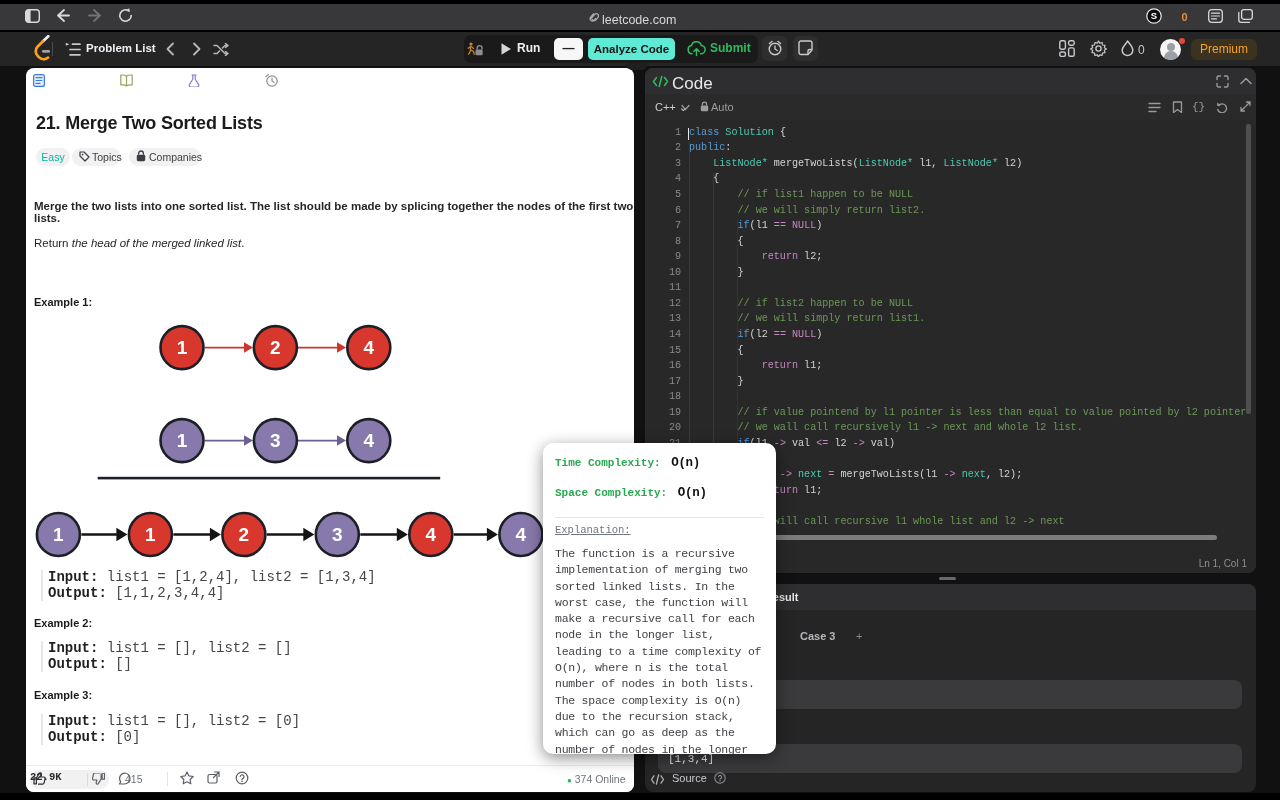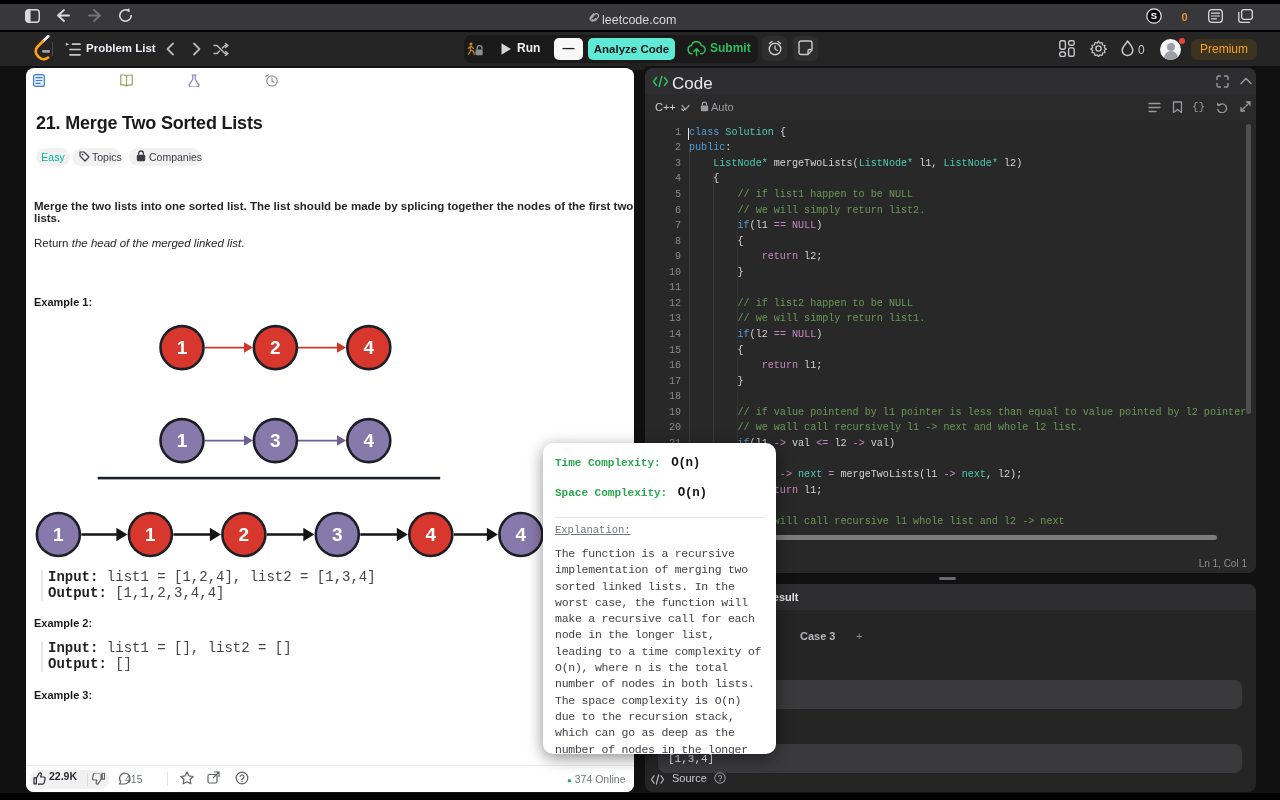--- a/index.html
+++ b/index.html
@@ -137,22 +137,23 @@
           <text x="304.3" y="219.0" text-anchor="middle" font-family="Liberation Sans, sans-serif" font-size="19" font-weight="bold" fill="#fff">3</text>
           <circle cx="397.8" cy="212.5" r="21.5" fill="#d7372c" stroke="#1c1f26" stroke-width="2.6"></circle>
           <text x="397.8" y="219.0" text-anchor="middle" font-family="Liberation Sans, sans-serif" font-size="19" font-weight="bold" fill="#fff">4</text>
           <circle cx="487.9" cy="212.5" r="21.5" fill="#8879ac" stroke="#1c1f26" stroke-width="2.6"></circle>
           <text x="487.9" y="219.0" text-anchor="middle" font-family="Liberation Sans, sans-serif" font-size="19" font-weight="bold" fill="#fff">4</text>
         </svg></div>
     <div class="ioblock" style="top:502px;"><b>Input:</b> list1 = [1,2,4], list2 = [1,3,4]<br><b>Output:</b> [1,1,2,3,4,4]</div>
     <div class="exlabel" style="top:549px;">Example 2:</div>
     <div class="ioblock" style="top:573px;"><b>Input:</b> list1 = [], list2 = []<br><b>Output:</b> []</div>
     <div class="exlabel" style="top:621px;">Example 3:</div>
+    <div class="ioblock" style="top:646px;"><b>Input:</b> list1 = [], list2 = [0]<br><b>Output:</b> [0]</div>
     <div id="botbar">
-      <div id="likes"><span style="margin-left:19px;">22.9K</span><span style="position:absolute;left:57px;top:3px;width:1px;height:13px;background:#dcdcde;"></span></div>
+      <div id="likes"><span style="font-family:Liberation Mono, monospace;">22.9K</span><span style="position:absolute;left:57px;top:3px;width:1px;height:13px;background:#dcdcde;"></span></div>
       <span class="graytxt" style="left:99px; top:7px;">415</span>
         <span style="position:absolute;left:141px;top:6px;width:1px;height:14px;background:#e3e3e5;"></span>
       <span class="graytxt" style="left:541px; top:7px;"><span style="color:#2db55d;font-size:8px;">●</span> 374 Online</span>
     </div>
   </div>
   <div id="codepanel">
     <div id="codehead">
         <span class="lbl">Code</span>
       </div>
     <div id="codetools">

